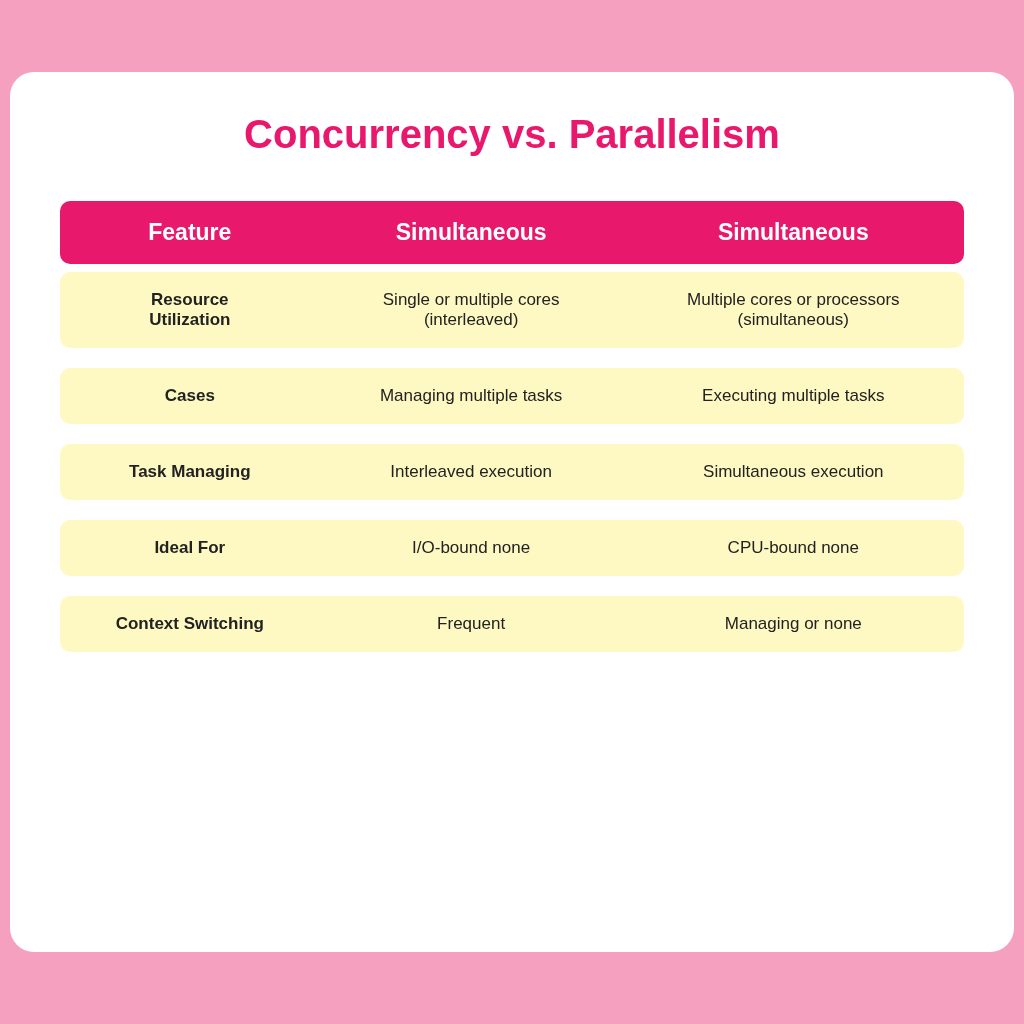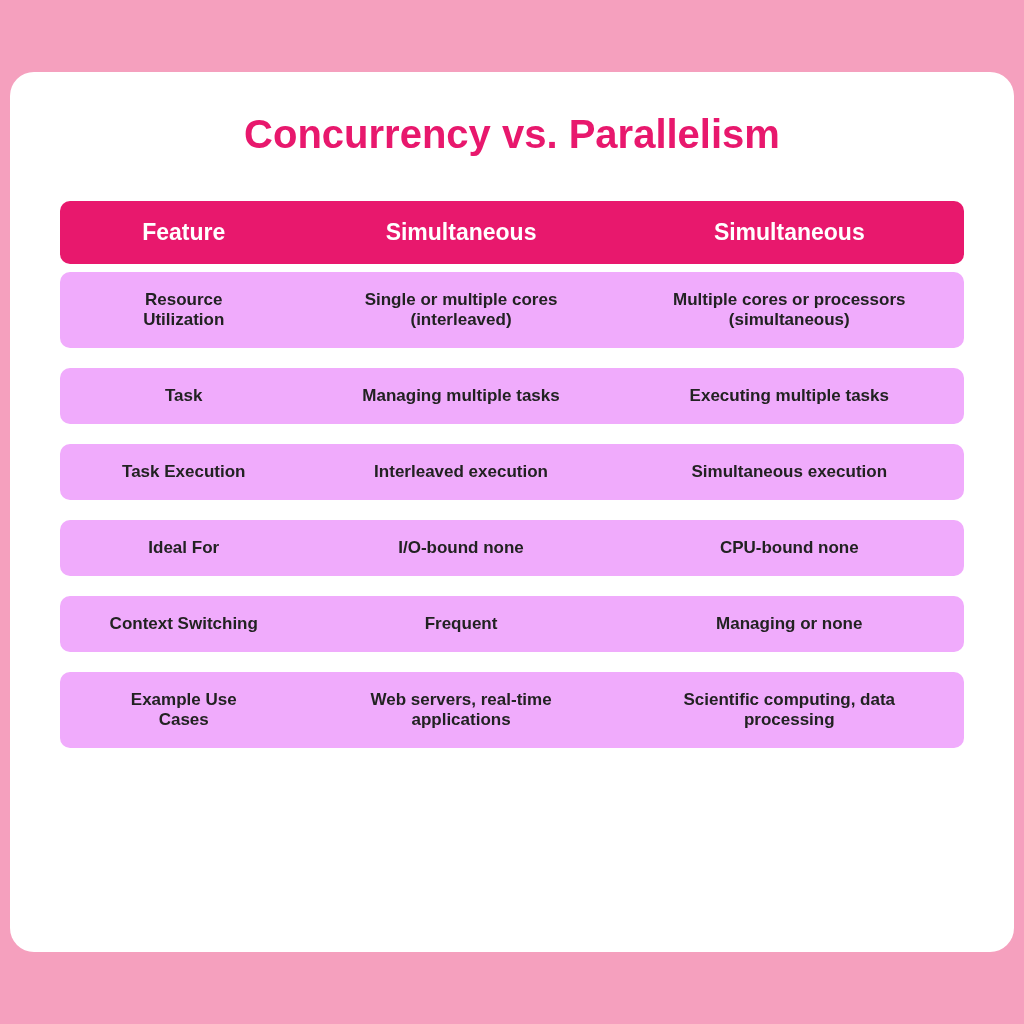--- a/index.html
+++ b/index.html
@@ -52,41 +52,41 @@
 
     thead tr th:first-child {
       border-radius: 10px 0 0 10px;
     }
 
     thead tr th:last-child {
       border-radius: 0 10px 10px 0;
     }
 
     tbody tr td {
-      background-color: #f0abfc;
+      background-color: #fef9c3;
       padding: 18px 28px;
       text-align: center;
       font-size: 17px;
       color: #222222;
       vertical-align: middle;
     }
 
     tbody tr td:first-child {
       font-weight: 800;
       border-radius: 10px 0 0 10px;
       text-align: center;
     }
 
     tbody tr td:last-child {
       border-radius: 0 10px 10px 0;
     }
 
     tbody tr td:nth-child(2),
     tbody tr td:nth-child(3) {
-      font-weight: 700;
+      font-weight: 400;
     }
 
     .spacer-row td {
       background: transparent !important;
       padding: 2px 0 !important;
     }
   </style>
 </head>
 <body>
 
@@ -106,31 +106,31 @@
           <td>Resource<br>Utilization</td>
           <td>Single or multiple cores<br>(interleaved)</td>
           <td>Multiple cores or processors<br>(simultaneous)</td>
         </tr>
         <tr class="spacer-row">
           <td></td>
           <td></td>
           <td></td>
         </tr>
         <tr>
-          <td>Task</td>
+          <td>Cases</td>
           <td>Managing multiple tasks</td>
           <td>Executing multiple tasks</td>
         </tr>
         <tr class="spacer-row">
           <td></td>
           <td></td>
           <td></td>
         </tr>
         <tr>
-          <td>Task Execution</td>
+          <td>Task Managing</td>
           <td>Interleaved execution</td>
           <td>Simultaneous execution</td>
         </tr>
         <tr class="spacer-row">
           <td></td>
           <td></td>
           <td></td>
         </tr>
         <tr>
           <td>Ideal For</td>
@@ -145,25 +145,20 @@
         <tr>
           <td>Context Switching</td>
           <td>Frequent</td>
           <td>Managing or none</td>
         </tr>
         <tr class="spacer-row">
           <td></td>
           <td></td>
           <td></td>
         </tr>
-        <tr>
-          <td>Example Use<br>Cases</td>
-          <td>Web servers, real-time<br>applications</td>
-          <td>Scientific computing, data<br>processing</td>
-        </tr>
         <tr class="spacer-row">
           <td></td>
           <td></td>
           <td></td>
         </tr>
       </tbody>
   </table>
 </div>
 
 </body></html>

